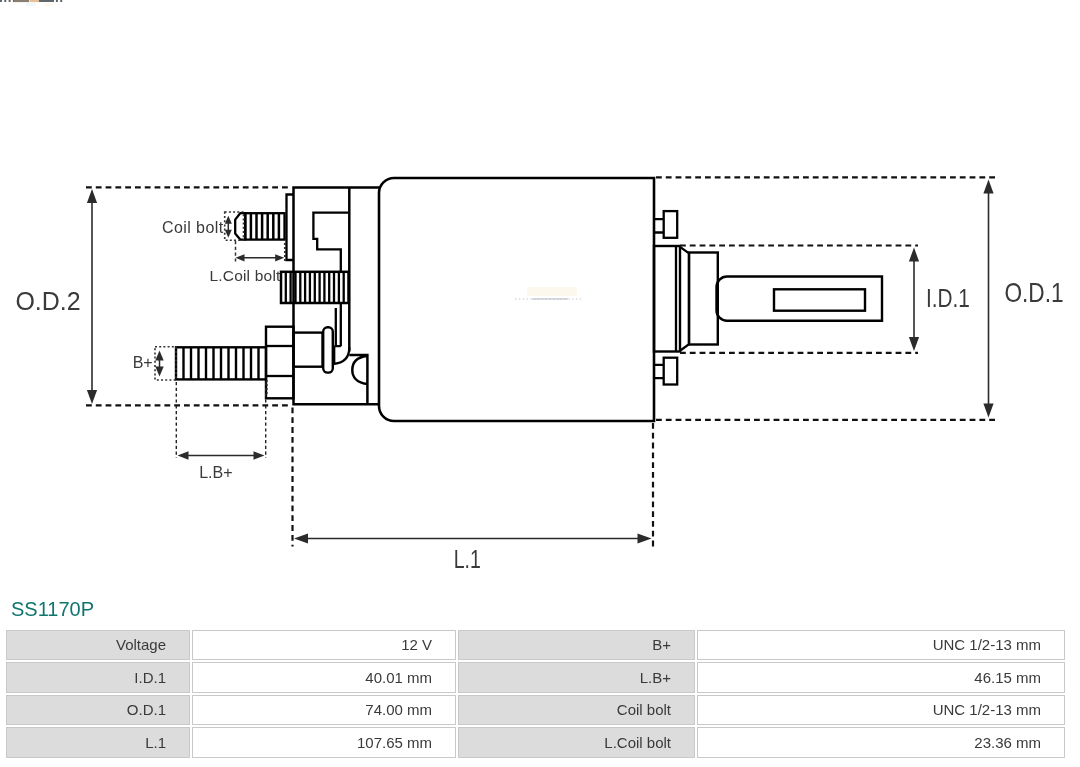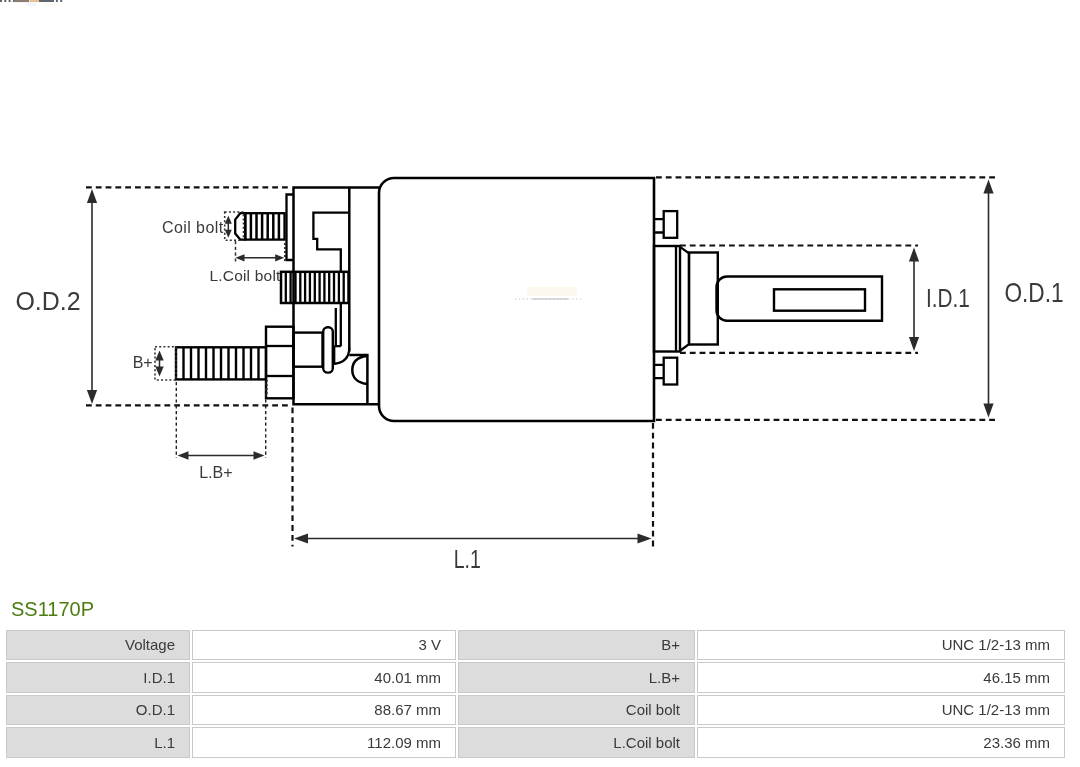--- a/index.html
+++ b/index.html
@@ -1,18 +1,18 @@
 <!DOCTYPE html>
 <html><head><meta charset="utf-8"><title>SS1170P</title><style>
 html,body{margin:0;padding:0;background:#fff;}
 body{font-family:"Liberation Sans",sans-serif;}
 .page{position:relative;width:1080px;height:767px;background:#fff;overflow:hidden;}
-.code{position:absolute;left:11px;top:599px;font-size:20px;line-height:20px;color:#4d7c0f;text-align:center;}
+.code{position:absolute;left:11px;top:599px;font-size:20px;line-height:20px;color:#0f766e;text-align:center;}
 table.spec{position:absolute;left:4px;top:627.5px;border-collapse:separate;border-spacing:2px;table-layout:fixed;}
-table.spec td{box-sizing:border-box;height:30.5px;border:1px solid #c9c9c9;font-size:15px;color:#3a3a3a;text-align:right;padding:0 14px 0 0;white-space:nowrap;}
+table.spec td{box-sizing:border-box;height:30.5px;border:1px solid #c9c9c9;font-size:15px;color:#3a3a3a;text-align:right;padding:0 23px 0 0;white-space:nowrap;}
 td.l{background:#dcdcdc;}
 td.v{background:#fff;padding-right:8px;}
 
 </style></head><body>
 <div class="page">
 
 <svg style="position:absolute;left:0;top:0" width="70" height="10" viewBox="0 0 70 10">
       <line x1="0" y1="1" x2="64" y2="1" stroke="#61666e" stroke-width="2" stroke-dasharray="2 2.3"></line>
       <rect x="14" y="0" width="15" height="2.1" fill="#8a7f72"></rect>
       <rect x="29.5" y="0" width="9.5" height="2.1" fill="#e5c096"></rect>
@@ -195,39 +195,39 @@
       <colgroup>
         <col style="width:184px">
         <col style="width:264px">
         <col style="width:237px">
         <col style="width:368px">
       </colgroup>
 
 <tbody>
         <tr>
           <td class="l">Voltage</td>
-          <td class="v">3 V</td>
+          <td class="v">12 V</td>
           <td class="l">B+</td>
           <td class="v">UNC 1/2-13 mm</td>
         </tr>
 
 <tr>
           <td class="l">I.D.1</td>
           <td class="v">40.01 mm</td>
           <td class="l">L.B+</td>
           <td class="v">46.15 mm</td>
         </tr>
 
 <tr>
           <td class="l">O.D.1</td>
-          <td class="v">88.67 mm</td>
+          <td class="v">74.00 mm</td>
           <td class="l">Coil bolt</td>
           <td class="v">UNC 1/2-13 mm</td>
         </tr>
 
 <tr>
           <td class="l">L.1</td>
-          <td class="v">112.09 mm</td>
+          <td class="v">107.65 mm</td>
           <td class="l">L.Coil bolt</td>
           <td class="v">23.36 mm</td>
         </tr>
 </tbody>
     </table>
 </div>
 </body></html>

